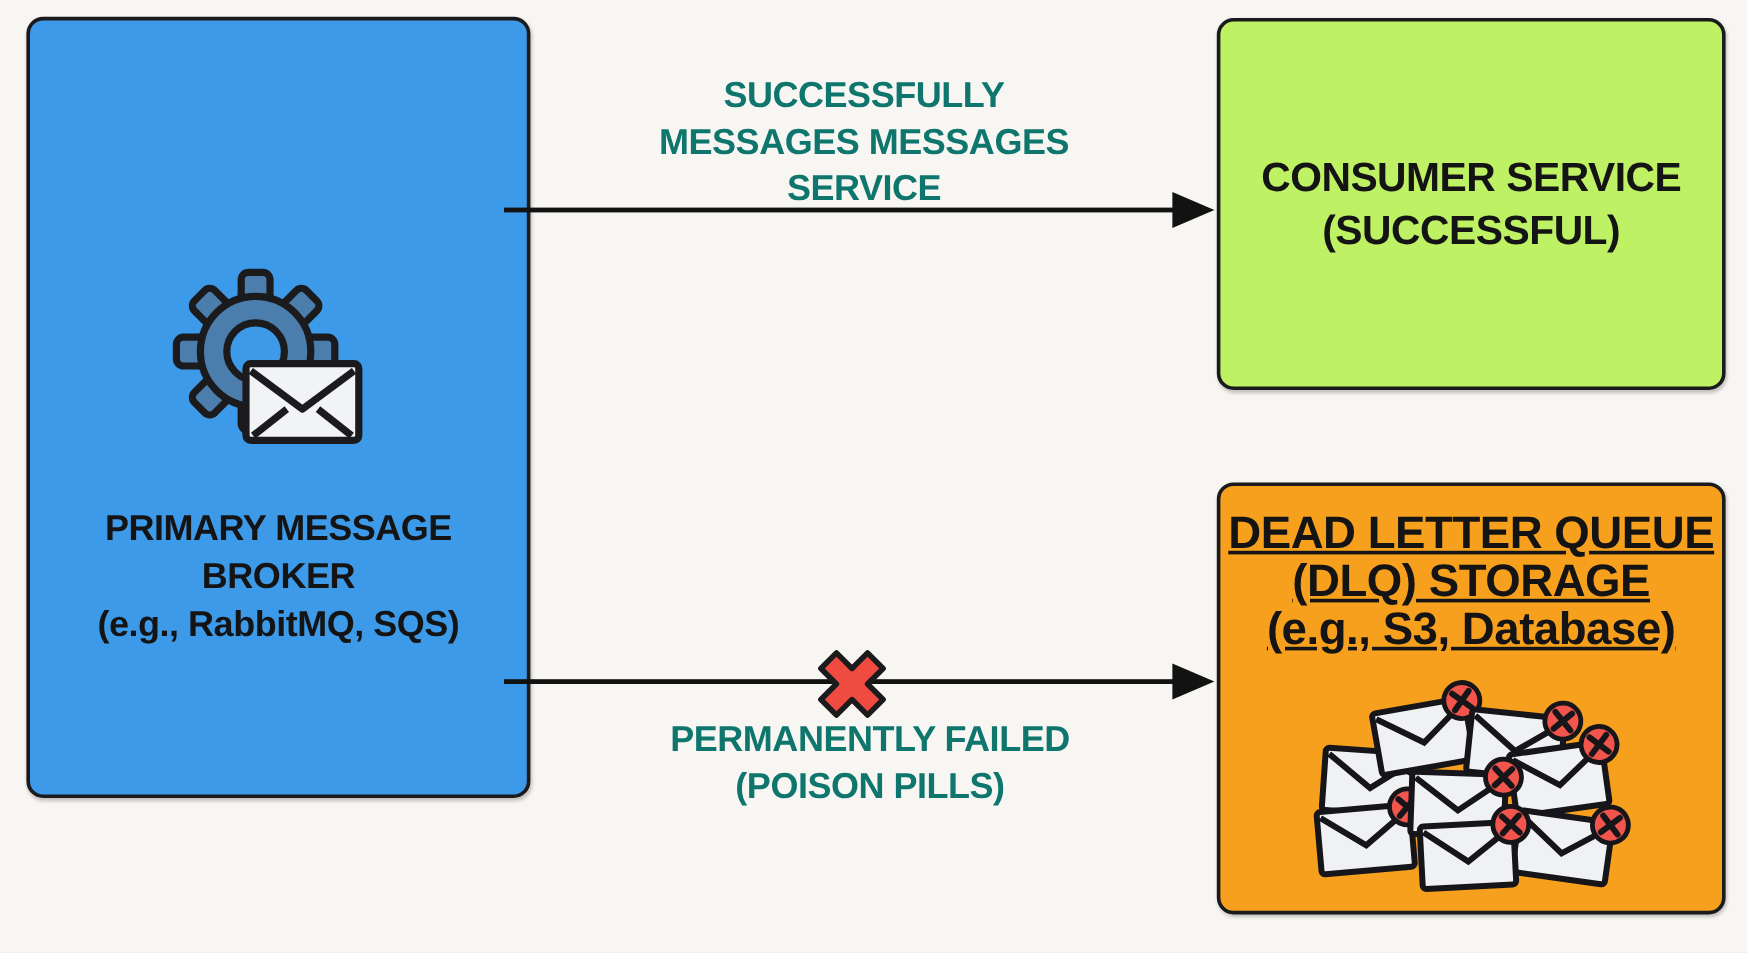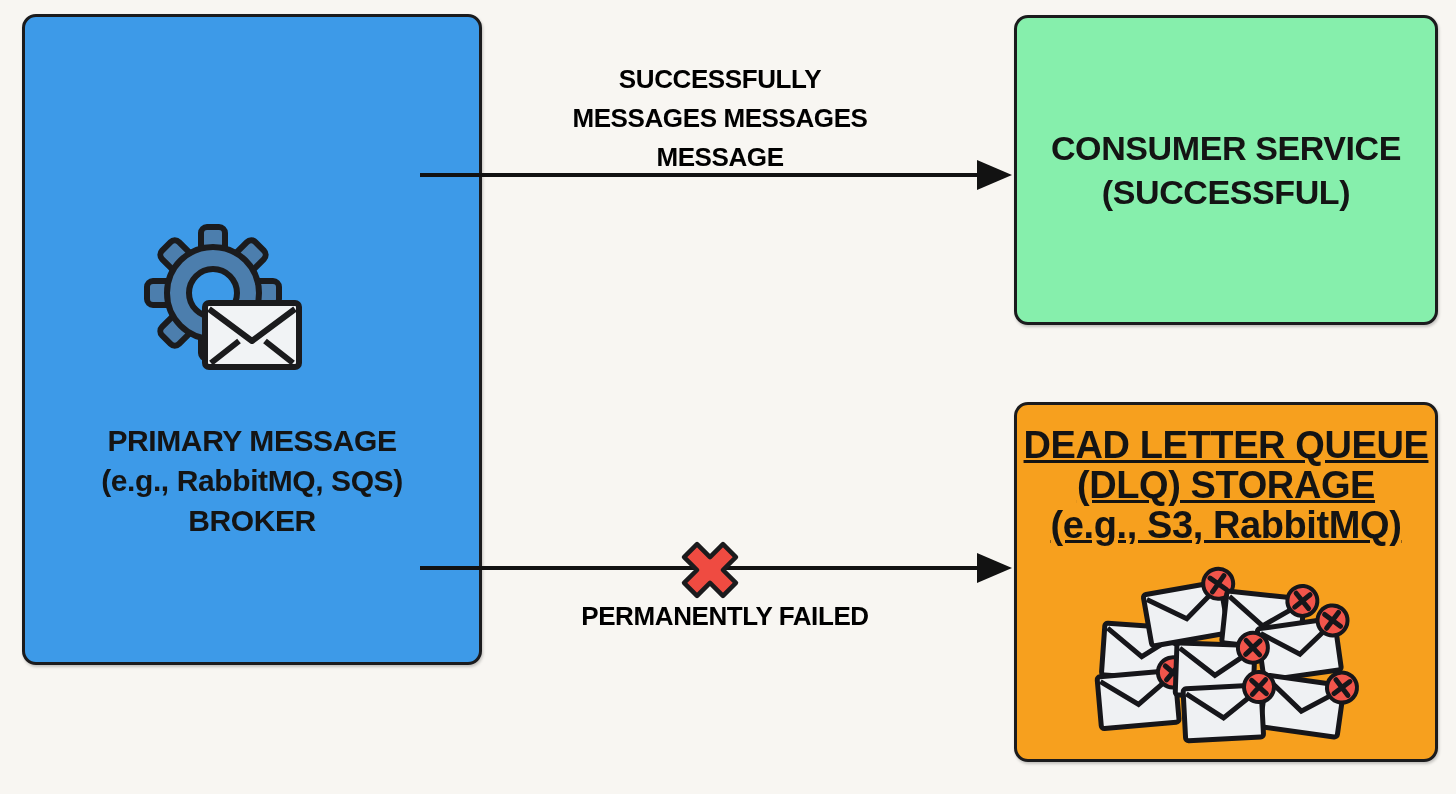--- a/index.html
+++ b/index.html
@@ -4,37 +4,37 @@
 <style>
   html,body{margin:0;padding:0;background:#e9e7e3;}
   .canvas{
     position:relative;width:1456px;height:794px;background:#F8F6F2;
     font-family:"Liberation Sans",sans-serif;overflow:hidden;
   }
   .node{
     position:absolute;border:3px solid #1b1b1d;border-radius:14px;
     box-shadow:1px 2px 3px rgba(0,0,0,.22);box-sizing:border-box;
   }
-  .node-broker{left:22px;top:14px;width:460px;height:651px;background:#3D9AE8;}
-  .node-consumer{left:1014px;top:15px;width:424px;height:310px;background:#86efac;
+  .node-broker{left:22px;top:14px;width:420px;height:651px;background:#3D9AE8;}
+  .node-consumer{left:1014px;top:15px;width:424px;height:310px;background:#bef264;
     display:flex;align-items:center;justify-content:center;}
   .node-dlq{left:1014px;top:402px;width:424px;height:360px;background:#F7A01E;}
   .node-label{font-weight:bold;color:#141414;text-align:center;letter-spacing:-.4px;}
   .node-label span{display:block;}
   .node-broker .node-label{position:absolute;left:0;right:0;top:404px;font-size:30px;line-height:40px;}
   .node-consumer .node-label{font-size:34px;line-height:44px;}
   .node-dlq .node-label{position:absolute;left:0;right:0;top:20px;font-size:38px;line-height:40px;text-decoration:underline;}
   .broker-icon{position:absolute;left:116px;top:206px;}
   .dlq-cluster{position:absolute;left:68px;top:172px;}
   .edge-line{position:absolute;height:4px;background:#121212;}
   .edge-head{position:absolute;width:0;height:0;
     border-top:15px solid transparent;border-bottom:15px solid transparent;
     border-left:35px solid #121212;}
-  .edge-label{position:absolute;font-weight:bold;font-size:26px;line-height:39px;
-    text-align:center;color:#000000;letter-spacing:-.4px;}
+  .edge-label{position:absolute;font-weight:bold;font-size:30px;line-height:39px;
+    text-align:center;color:#0f766e;letter-spacing:-.4px;}
   .edge-label span{display:block;}
   .edge-success-line{left:420px;top:173px;width:558px;}
   .edge-success-head{left:977px;top:160px;}
   .edge-success-label{left:420px;top:60px;width:600px;}
   .edge-failure-line{left:420px;top:566px;width:558px;}
   .edge-failure-head{left:977px;top:553px;}
   .edge-failure-label{left:425px;top:597px;width:600px;}
   .fail-x{position:absolute;left:677px;top:537px;}
   svg{overflow:visible;display:block;}
 </style>
@@ -58,54 +58,55 @@
         <circle r="24" fill="#3D9AE8"></circle>
       </g>
       <g stroke="#1b1b1d" stroke-width="6" stroke-linejoin="round" fill="#F1F3F5">
         <rect x="64" y="80" width="94" height="64" rx="4"></rect>
         <path d="M68,86 L111,118 L154,86" fill="none"></path>
         <path d="M70,140 L98,118 M152,140 L124,118" fill="none"></path>
       </g>
     </svg>
     <div class="node-label">
       <span>PRIMARY MESSAGE</span>
+      <span>BROKER</span>
       <span>(e.g., RabbitMQ, SQS)</span>
-      <span>BROKER</span>
     </div>
   </div>
 
   <div class="edge-line edge-success-line"></div>
   <div class="edge-head edge-success-head"></div>
   <div class="edge-label edge-success-label">
     <span>SUCCESSFULLY</span>
     <span>MESSAGES MESSAGES</span>
-    <span>MESSAGE</span>
+    <span>SERVICE</span>
   </div>
 
   <div class="node node-consumer">
     <div class="node-label">
       <span>CONSUMER SERVICE</span>
       <span>(SUCCESSFUL)</span>
     </div>
   </div>
 
   <div class="edge-line edge-failure-line"></div>
   <div class="edge-head edge-failure-head"></div>
   <svg class="fail-x" width="66" height="66" viewBox="-36 -36 72 72">
     <path d="M-10,-30 H10 V-10 H30 V10 H10 V30 H-10 V10 H-30 V-10 H-10 Z" transform="rotate(45)" fill="#EF4B41" stroke="#1b1b1d" stroke-width="5" stroke-linejoin="round"></path>
   </svg>
   <div class="edge-label edge-failure-label">
     <span>PERMANENTLY FAILED</span>
+    <span>(POISON PILLS)</span>
   </div>
 
   <div class="node node-dlq">
     <div class="node-label">
       <span>DEAD LETTER QUEUE</span>
       <span>(DLQ) STORAGE</span>
-      <span>(e.g., S3, RabbitMQ)</span>
+      <span>(e.g., S3, Database)</span>
     </div>
     <svg class="dlq-cluster" width="290" height="175" viewBox="0 0 290 175">
       <defs>
         <g id="envb">
           <rect x="0" y="0" width="78" height="52" rx="3" fill="#EFF1F3" stroke="#16161a" stroke-width="5"></rect>
           <path d="M3,5 L39,31 L75,5" fill="none" stroke="#16161a" stroke-width="5"></path>
           <g transform="translate(76,2)">
             <circle r="15" fill="#F2554B" stroke="#16161a" stroke-width="4"></circle>
             <path d="M-7,-7 L7,7 M7,-7 L-7,7" stroke="#16161a" stroke-width="5" stroke-linecap="round"></path>
           </g>

